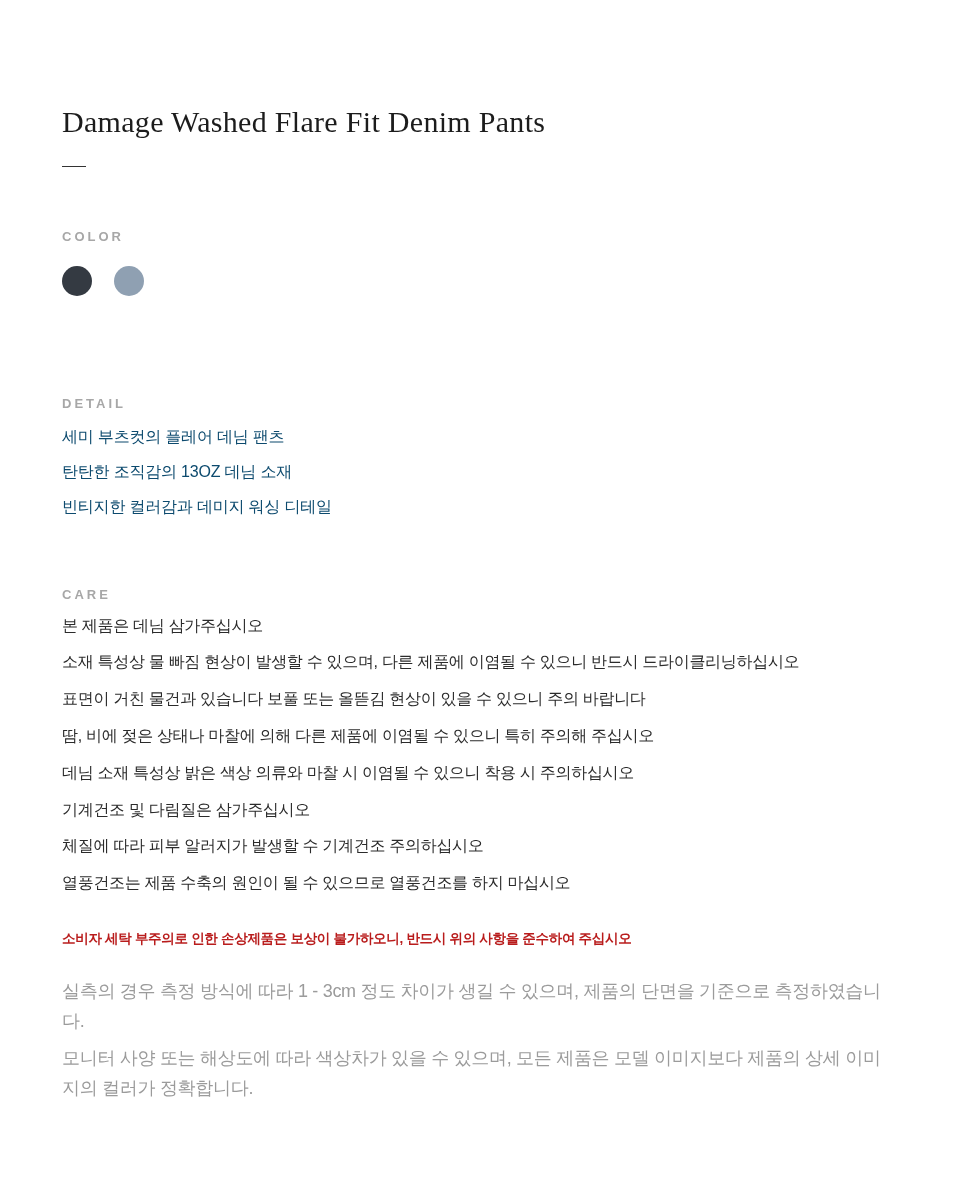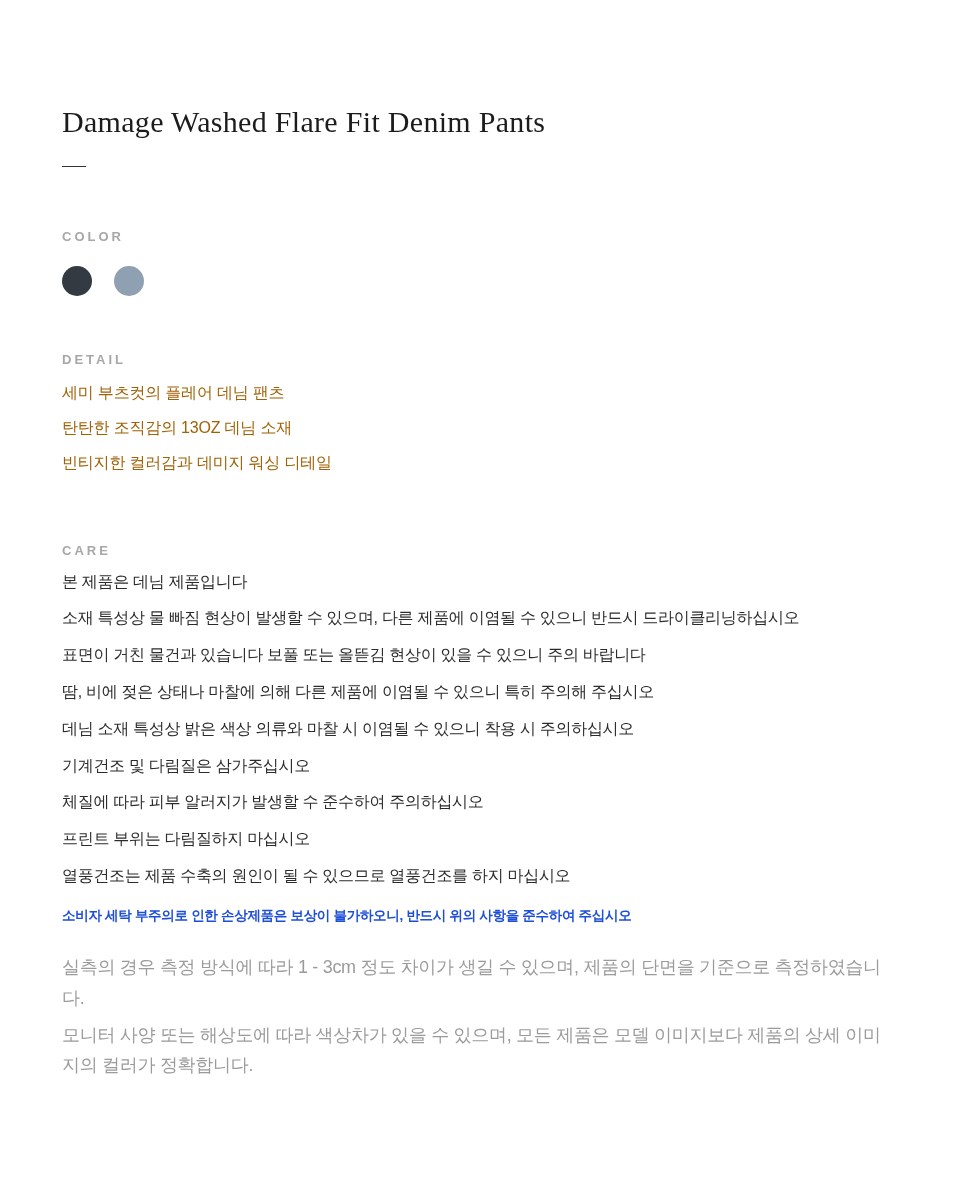--- a/index.html
+++ b/index.html
@@ -55,51 +55,51 @@
     margin-top: 22px;
   }
   .swatch {
     width: 30px;
     height: 30px;
     border-radius: 50%;
     display: block;
     cursor: pointer;
   }
   
-  .detail-section { margin-top: 56px; }
+  .detail-section { margin-top: 100px; }
   .detail-list {
     list-style: none;
     margin: 8px 0 0 0;
     padding: 0;
   }
   .detail-list li {
     font-size: 16px;
     line-height: 2.2;
-    color: #a16207;
+    color: #0c4a6e;
     letter-spacing: -0.2px;
   }
   
   .care-section { margin-top: 62px; }
   .care-list {
     list-style: none;
     margin: 6px 0 0 0;
     padding: 0;
   }
   .care-list li {
     font-size: 16px;
     line-height: 2.3;
     color: #2b2b2b;
     letter-spacing: -0.3px;
   }
   .care-list li.bold {
     font-size: 13.5px;
     font-weight: 700;
-    color: #1d4ed8;
+    color: #b91c1c;
     line-height: 2.2;
-    margin-top: 6px;
+    margin-top: 22px;
     letter-spacing: -0.3px;
   }
   
   .footnotes { margin-top: 22px; }
   .footnotes p {
     margin: 0 0 6px 0;
     font-size: 18px;
     line-height: 1.7;
     color: #9b9b9b;
     letter-spacing: -0.3px;
@@ -127,28 +127,27 @@
     <ul class="detail-list">
       <li>세미 부츠컷의 플레어 데님 팬츠</li>
       <li>탄탄한 조직감의 13OZ 데님 소재</li>
       <li>빈티지한 컬러감과 데미지 워싱 디테일</li>
     </ul>
   </div>
 
   <div class="care-section">
     <div class="section-label">CARE</div>
     <ul class="care-list">
-      <li>본 제품은 데님 제품입니다</li>
+      <li>본 제품은 데님 삼가주십시오</li>
       <li>소재 특성상 물 빠짐 현상이 발생할 수 있으며, 다른 제품에 이염될 수 있으니 반드시 드라이클리닝하십시오</li>
       <li>표면이 거친 물건과 있습니다 보풀 또는 올뜯김 현상이 있을 수 있으니 주의 바랍니다</li>
       <li>땀, 비에 젖은 상태나 마찰에 의해 다른 제품에 이염될 수 있으니 특히 주의해 주십시오</li>
       <li>데님 소재 특성상 밝은 색상 의류와 마찰 시 이염될 수 있으니 착용 시 주의하십시오</li>
       <li>기계건조 및 다림질은 삼가주십시오</li>
-      <li>체질에 따라 피부 알러지가 발생할 수 준수하여 주의하십시오</li>
-      <li>프린트 부위는 다림질하지 마십시오</li>
+      <li>체질에 따라 피부 알러지가 발생할 수 기계건조 주의하십시오</li>
       <li>열풍건조는 제품 수축의 원인이 될 수 있으므로 열풍건조를 하지 마십시오</li>
       <li class="bold">소비자 세탁 부주의로 인한 손상제품은 보상이 불가하오니, 반드시 위의 사항을 준수하여 주십시오</li>
     </ul>
   </div>
 
   <div class="footnotes">
     <p>실측의 경우 측정 방식에 따라 1 - 3cm 정도 차이가 생길 수 있으며, 제품의 단면을 기준으로 측정하였습니다.</p>
     <p>모니터 사양 또는 해상도에 따라 색상차가 있을 수 있으며, 모든 제품은 모델 이미지보다 제품의 상세 이미지의 컬러가 정확합니다.</p>
   </div>
 

